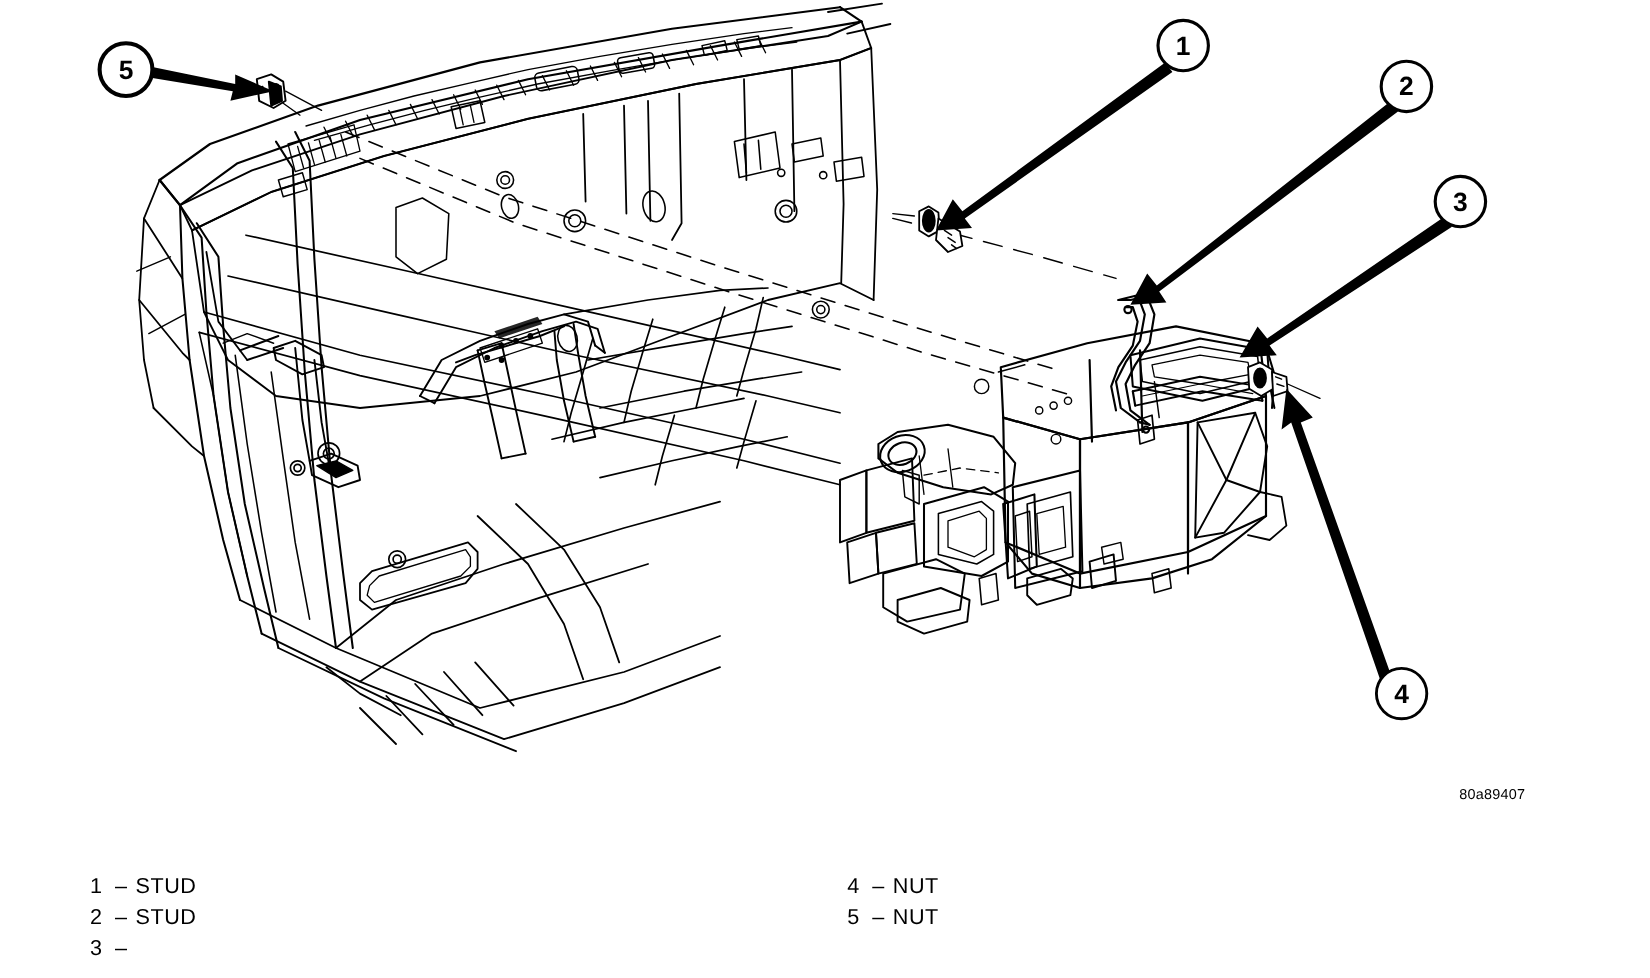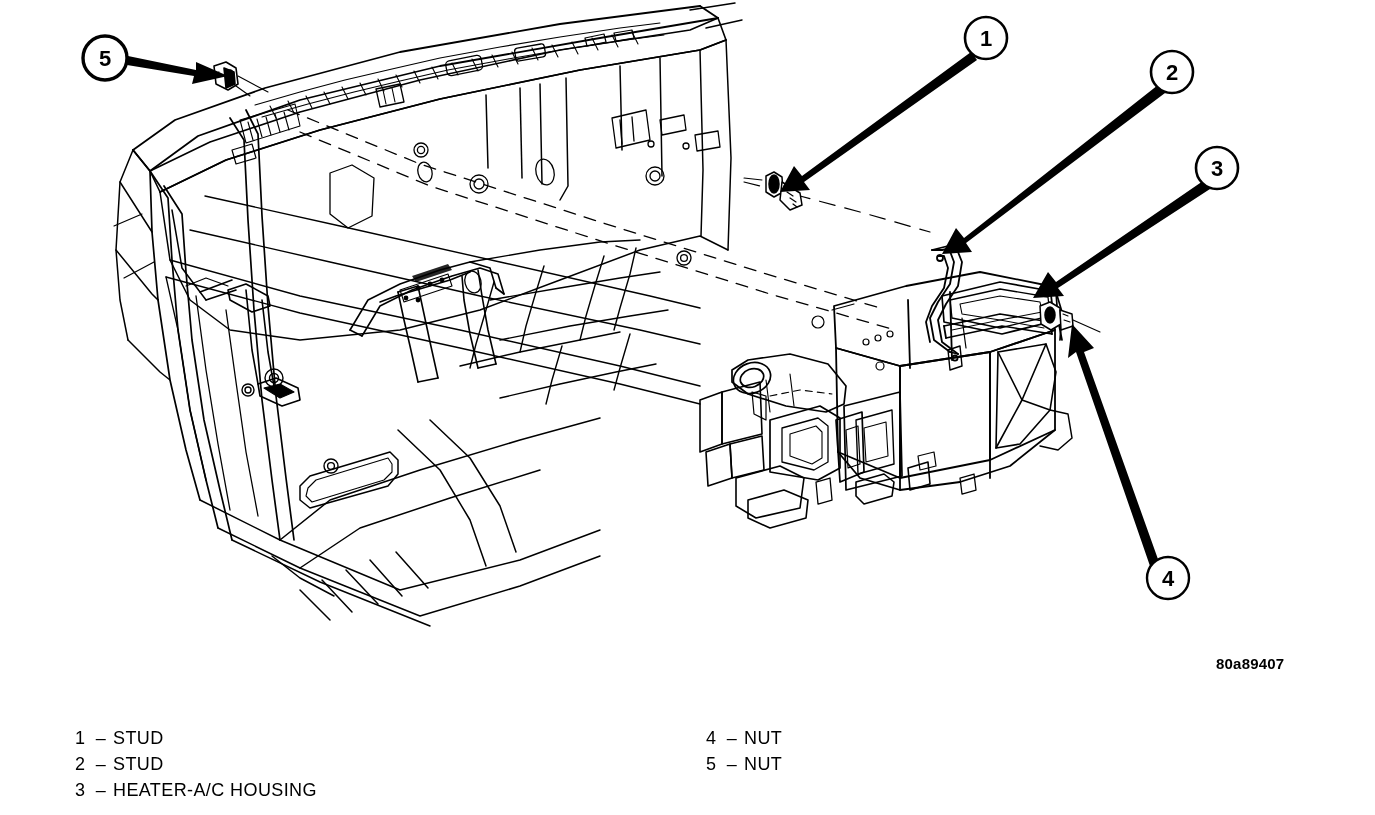--- a/index.html
+++ b/index.html
@@ -21,21 +21,21 @@
     display:flex;align-items:baseline;
     font-size:18px;letter-spacing:.4px;line-height:26px;
     white-space:nowrap;font-weight:400;
   }
   .legend-num{display:inline-block;width:14px;text-align:left;}
   .legend-dash{display:inline-block;width:24px;text-align:center;}
   .legend-label{display:inline-block;}
 
   .img-code{
     position:absolute;left:1216px;top:655px;
-    font-size:15px;letter-spacing:.2px;font-weight:700;
+    font-size:12px;letter-spacing:.2px;font-weight:400;
   }
 </style>
 </head>
 <body>
 
 <div id="root">
 
   <div id="figure">
   <svg width="1375" height="700" viewBox="0 0 1375 700" xmlns="http://www.w3.org/2000/svg" fill="none" stroke="#000" stroke-linecap="round" stroke-linejoin="round">
 
@@ -400,21 +400,20 @@
         <span class="legend-label">STUD</span>
       </div>
       <div class="legend-row">
         <span class="legend-num">2</span>
         <span class="legend-dash">–</span>
         <span class="legend-label">STUD</span>
       </div>
       <div class="legend-row">
         <span class="legend-num">3</span>
         <span class="legend-dash">–</span>
-        <span class="legend-label">HEATER-A/C HOUSING</span>
       </div>
     </div>
 
     <div class="legend-col right">
       <div class="legend-row">
         <span class="legend-num">4</span>
         <span class="legend-dash">–</span>
         <span class="legend-label">NUT</span>
       </div>
       <div class="legend-row">

